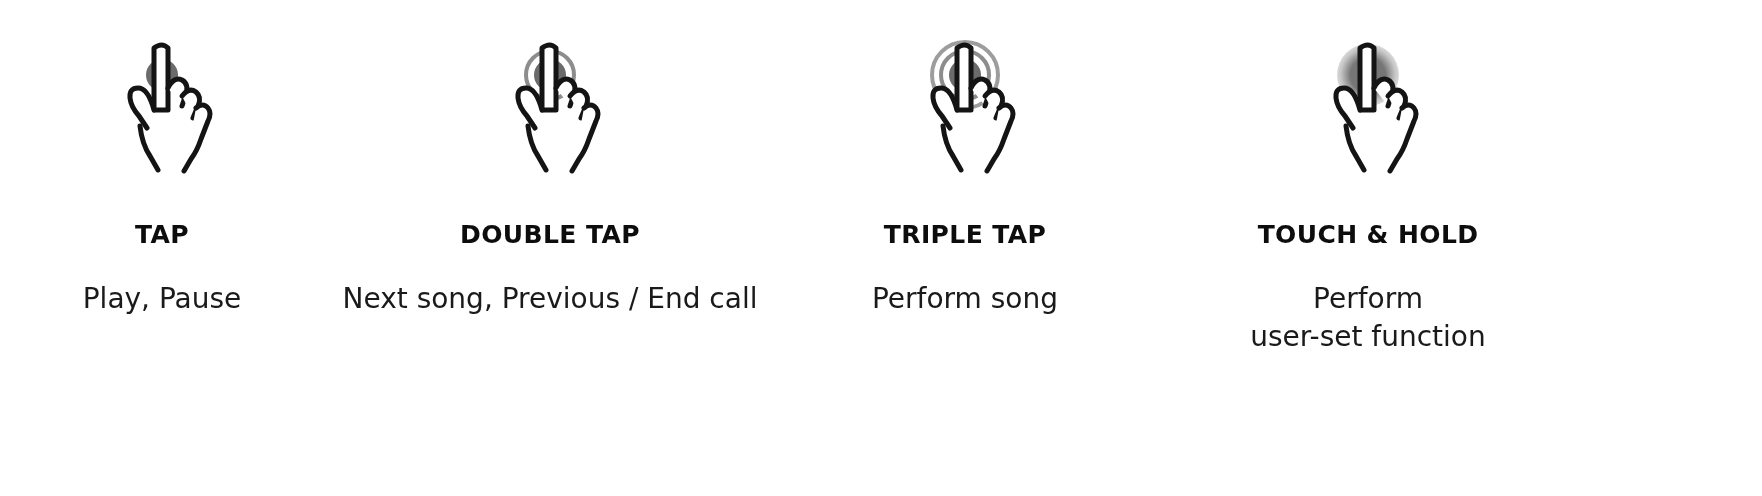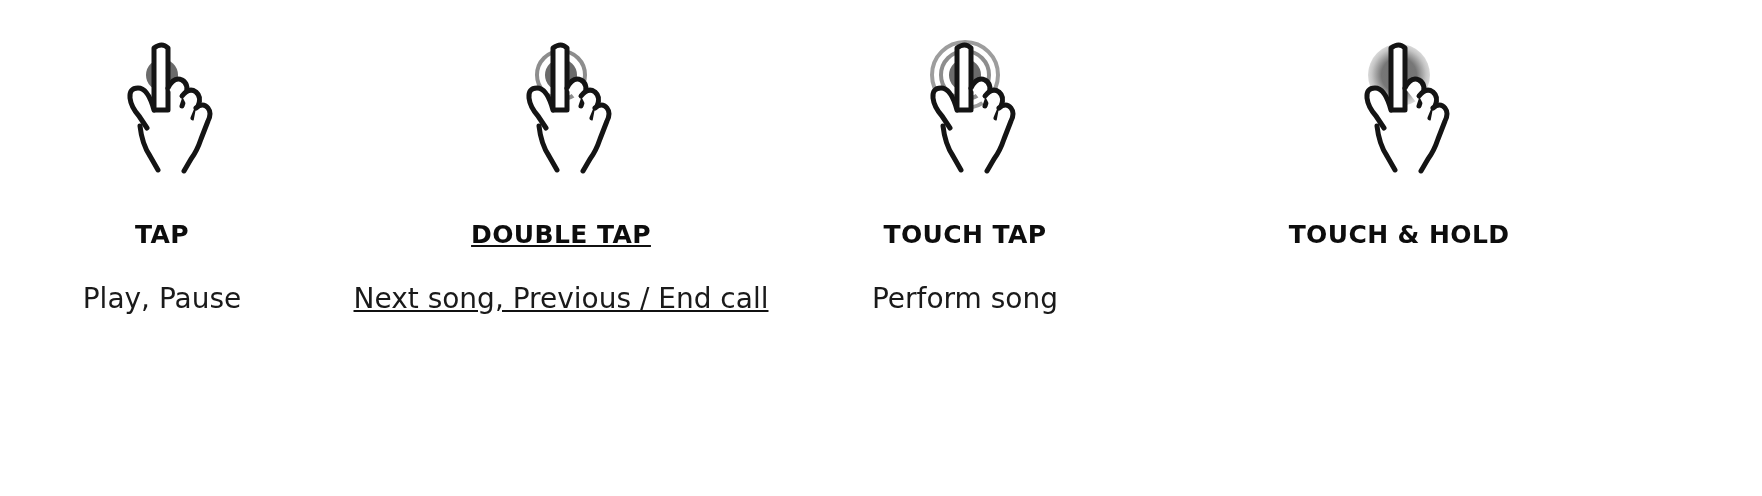--- a/index.html
+++ b/index.html
@@ -22,23 +22,23 @@
     background: #ffffff;
   }
   .gesture-col {
     position: absolute;
     top: 0;
     width: 440px;
     height: 496px;
     text-align: center;
   }
   .gesture-col.c0 { left: -58px; }
-  .gesture-col.c1 { left: 341px; text-decoration: underline; }
+  .gesture-col.c1 { left: 330px; }
   .gesture-col.c2 { left: 745px; }
-  .gesture-col.c3 { left: 1179px; }
+  .gesture-col.c3 { left: 1148px; }
 
   
   .icon-wrap {
     position: relative;
     width: 160px;
     height: 150px;
     margin: 24px auto 0 auto;
   }
   .ripple-stack {
     position: absolute;
@@ -175,21 +175,21 @@
         <g fill="#ffffff" stroke="#141414" stroke-width="5" stroke-linecap="round" stroke-linejoin="round">
           <path d="M44 20 q8 -6 14 0 v62 h-14 z"></path>
           <path d="M58 60 q6 -12 14 -8 q7 4 4 14 l-4 12"></path>
           <path d="M72 68 q7 -9 14 -4 q6 5 2 14 l-5 12"></path>
           <path d="M86 80 q7 -6 12 0 q4 5 0 13 l-7 18 q-4 12 -10 20 l-7 12"></path>
           <path d="M44 82 q-6 -22 -16 -22 q-9 0 -8 10 q1 9 9 18 l8 12"></path>
           <path d="M30 98 q2 18 10 30 l8 14"></path>
         </g>
       </svg>
     </div>
-    <div class="gesture-title">TOUCH TAP</div>
+    <div class="gesture-title">TRIPLE TAP</div>
     <div class="gesture-desc">
       <span class="line">Perform song</span>
     </div>
   </div>
 
   <div class="gesture-col c3">
     <div class="icon-wrap">
       <div class="ripple-stack">
         <div class="glow"></div>
       </div>
@@ -198,15 +198,19 @@
           <path d="M44 20 q8 -6 14 0 v62 h-14 z"></path>
           <path d="M58 60 q6 -12 14 -8 q7 4 4 14 l-4 12"></path>
           <path d="M72 68 q7 -9 14 -4 q6 5 2 14 l-5 12"></path>
           <path d="M86 80 q7 -6 12 0 q4 5 0 13 l-7 18 q-4 12 -10 20 l-7 12"></path>
           <path d="M44 82 q-6 -22 -16 -22 q-9 0 -8 10 q1 9 9 18 l8 12"></path>
           <path d="M30 98 q2 18 10 30 l8 14"></path>
         </g>
       </svg>
     </div>
     <div class="gesture-title">TOUCH &amp; HOLD</div>
+    <div class="gesture-desc">
+      <span class="line">Perform</span>
+      <span class="line">user-set function</span>
+    </div>
   </div>
 
 </div>
 
 </body></html>

